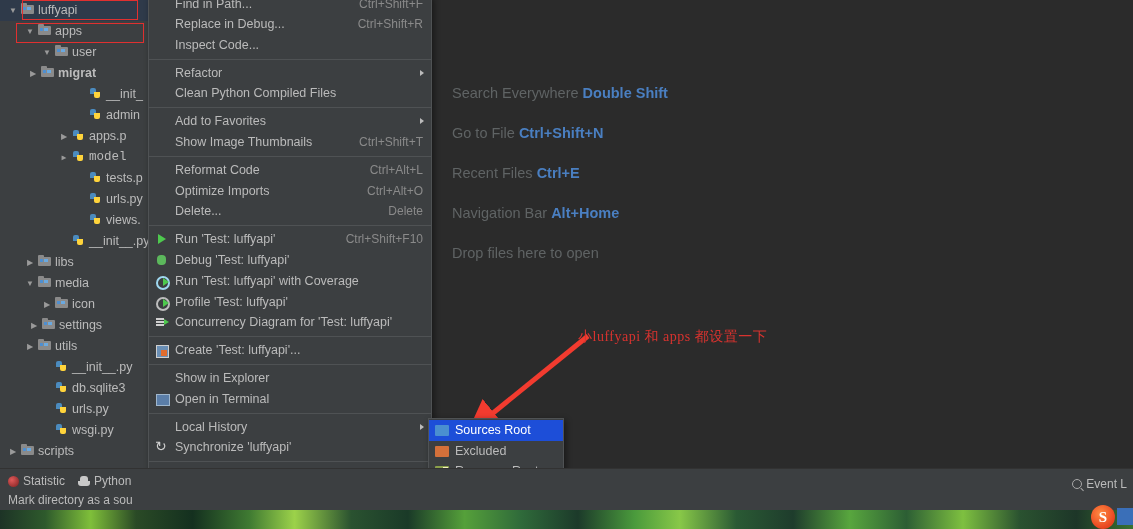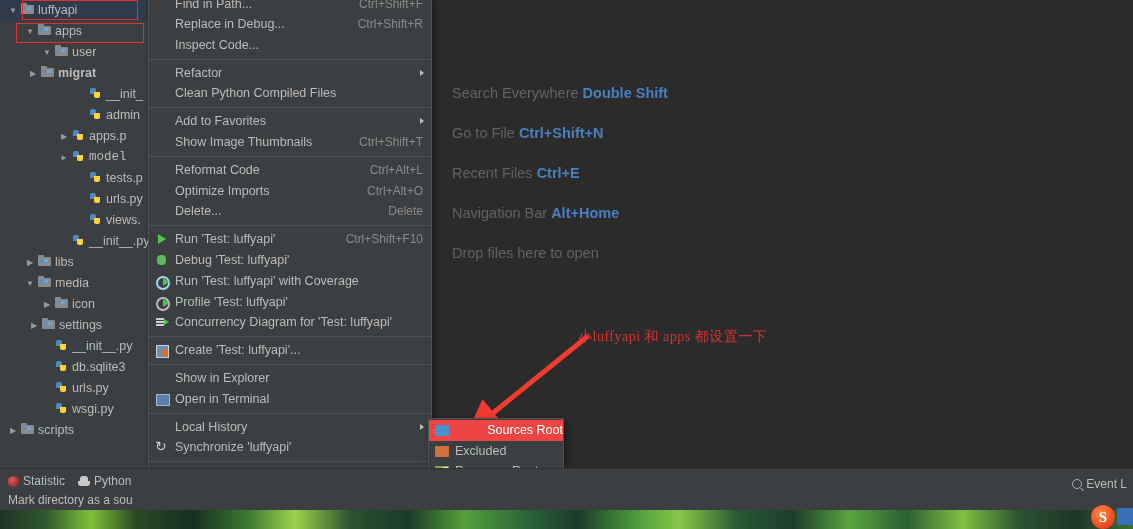--- a/index.html
+++ b/index.html
@@ -122,21 +122,21 @@
 
   
   #submenu {
     position: absolute; left: 428px; top: 418px; width: 136px;
     background: #3c3f41; border: 1px solid #4f5254;
     font-size: 12.5px; color: #bbbbbb; padding: 1px 0;
     box-shadow: 2px 2px 6px rgba(0,0,0,.45);
   }
   .smi { position: relative; height: 20.5px; line-height: 20.5px;
          padding-left: 26px; white-space: nowrap; }
-  .smi.sel { background: #ef4444; color: #ffffff; text-align: right; }
+  .smi.sel { background: #1d4ed8; color: #ffffff; }
   .smi .sic { position: absolute; left: 6px; top: 5px; width: 14px; height: 11px; }
   .sic.blue   { background: #4a8fd0; border-radius: 1px; }
   .sic.orange { background: #d4703a; border-radius: 1px; }
   .sic.res    { background: #8aa04a; border-radius: 1px; }
   .sic.res::after{content:"";position:absolute;right:1px;top:1px;width:5px;height:9px;
     background:repeating-linear-gradient(#f5f0c0 0 1px,#8aa04a 1px 3px);}
   .sic.purple { background: #8f7fc0; border-radius: 1px; }
 
   
   #status-bar {
@@ -198,20 +198,21 @@
       <div class="tree-row" style="padding-left: 57px;"><span class="tw">▶</span><span class="ic py"></span><span class="tlabel">apps.p</span></div>
       <div class="tree-row" style="padding-left: 57px; font-family: Liberation Mono, monospace;"><span class="tw">▶</span><span class="ic py"></span><span class="tlabel">model</span></div>
       <div class="tree-row" style="padding-left: 74px;"><span class="tw empty">·</span><span class="ic py"></span><span class="tlabel">tests.p</span></div>
       <div class="tree-row" style="padding-left: 74px;"><span class="tw empty">·</span><span class="ic py"></span><span class="tlabel">urls.py</span></div>
       <div class="tree-row" style="padding-left: 74px;"><span class="tw empty">·</span><span class="ic py"></span><span class="tlabel">views.</span></div>
       <div class="tree-row" style="padding-left: 57px;"><span class="tw empty">·</span><span class="ic py"></span><span class="tlabel">__init__.py</span></div>
       <div class="tree-row" style="padding-left: 23px;"><span class="tw">▶</span><span class="ic folder"><i></i><u></u></span><span class="tlabel">libs</span></div>
       <div class="tree-row" style="padding-left: 23px;"><span class="tw">▼</span><span class="ic folder"><i></i><u></u></span><span class="tlabel">media</span></div>
       <div class="tree-row" style="padding-left: 40px;"><span class="tw">▶</span><span class="ic folder"><i></i><u></u></span><span class="tlabel">icon</span></div>
       <div class="tree-row" style="padding-left: 27px;"><span class="tw">▶</span><span class="ic folder"><i></i><u></u></span><span class="tlabel">settings</span></div>
+      <div class="tree-row" style="padding-left: 23px;"><span class="tw">▶</span><span class="ic folder"><i></i><u></u></span><span class="tlabel">utils</span></div>
       <div class="tree-row" style="padding-left: 40px;"><span class="tw empty">·</span><span class="ic py"></span><span class="tlabel">__init__.py</span></div>
       <div class="tree-row" style="padding-left: 40px;"><span class="tw empty">·</span><span class="ic py"></span><span class="tlabel">db.sqlite3</span></div>
       <div class="tree-row" style="padding-left: 40px;"><span class="tw empty">·</span><span class="ic py"></span><span class="tlabel">urls.py</span></div>
       <div class="tree-row" style="padding-left: 40px;"><span class="tw empty">·</span><span class="ic py"></span><span class="tlabel">wsgi.py</span></div>
       <div class="tree-row" style="padding-left: 6px;"><span class="tw">▶</span><span class="ic folder"><i></i><u></u></span><span class="tlabel">scripts</span></div>
     </div>
 
   <div class="tree-annot" style="left:22px; top:0px; width:116px; height:20px;"></div>
   <div class="tree-annot" style="left:16px; top:23px; width:128px; height:20px;"></div>
 

